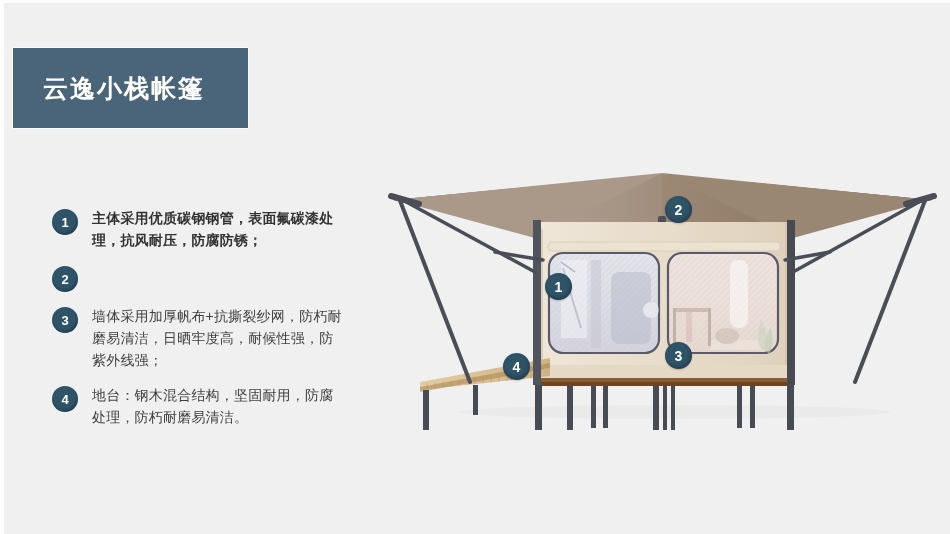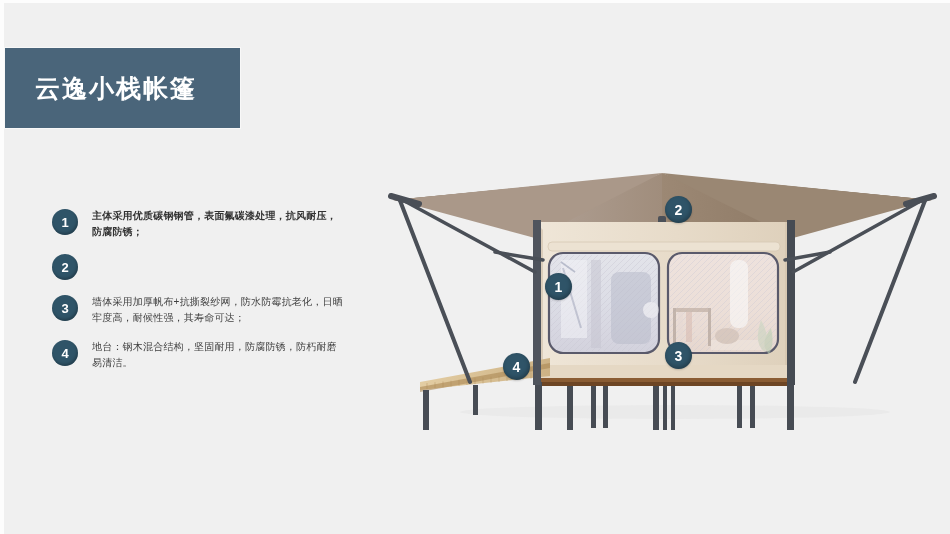--- a/index.html
+++ b/index.html
@@ -8,42 +8,42 @@
     background:#f0f0f0;
     font-family:"Liberation Sans","DejaVu Sans",sans-serif;
     position:relative;
   }
   .slide{position:absolute;inset:0;background:#f0f0f0;}
   .slide::before{content:"";position:absolute;left:0;top:0;width:100%;height:3px;background:#fdfdfd;}
   .slide::after{content:"";position:absolute;left:0;top:0;width:4px;height:100%;background:#fdfdfd;}
 
   
   .title-banner{
-    position:absolute;left:5px;top:48px;width:235px;height:80px;
+    position:absolute;left:13px;top:48px;width:235px;height:80px;
     background:#4a657a;
     display:flex;align-items:center;
     box-shadow:0 0 0 1px rgba(255,255,255,.55);
   }
   .title-banner .title-text{
     color:#ffffff;font-size:25px;font-weight:bold;letter-spacing:2px;
     padding-left:30px;line-height:1;
   }
 
   
   .feature-list{position:absolute;left:52px;top:208px;width:300px;}
   .feature-item{display:flex;align-items:flex-start;margin-bottom:14px;}
   .badge{
     flex:0 0 auto;width:26px;height:26px;border-radius:50%;
     background:#2f5468;color:#fff;
     display:flex;align-items:center;justify-content:center;
     font-size:13px;font-weight:bold;margin-right:14px;margin-top:1px;
     box-shadow:inset -1px -2px 3px rgba(0,0,0,.25);
   }
   .feature-text{
-    font-size:10px;line-height:1.55;color:#3f3f3f;width:252px;
+    font-size:14px;line-height:1.55;color:#3f3f3f;width:252px;
     letter-spacing:.2px;
   }
   .feature-item.emph .feature-text{font-weight:bold;color:#333333;}
 
   
   .tent-figure{position:absolute;left:375px;top:160px;width:575px;height:280px;}
   .tent-svg{display:block;width:575px;height:280px;}
 
   
   .pin{
@@ -73,26 +73,26 @@
       <div class="badge">1</div>
       <div class="feature-text">主体采用优质碳钢钢管，表面氟碳漆处理，抗风耐压，防腐防锈；</div>
     </div>
 
     <div class="feature-item">
       <div class="badge">2</div>
     </div>
 
     <div class="feature-item">
       <div class="badge">3</div>
-      <div class="feature-text">墙体采用加厚帆布+抗撕裂纱网，防水防霉抗老化，日晒牢度高，耐候性强，其寿命可达；</div>
+      <div class="feature-text">墙体采用加厚帆布+抗撕裂纱网，防朽耐磨易清洁，日晒牢度高，耐候性强，防紫外线强；</div>
     </div>
 
     <div class="feature-item">
       <div class="badge">4</div>
-      <div class="feature-text">地台：钢木混合结构，坚固耐用，防腐防锈，防朽耐磨易清洁。</div>
+      <div class="feature-text">地台：钢木混合结构，坚固耐用，防腐处理，防朽耐磨易清洁。</div>
     </div>
 
   </div>
 
   <div class="tent-figure">
     <svg class="tent-svg" viewBox="0 0 575 280">
       <defs>
         <linearGradient id="roofL" x1="0" y1="0" x2="1" y2="0">
           <stop offset="0%" stop-color="#b0a094"></stop>
           <stop offset="100%" stop-color="#a08d7c"></stop>

